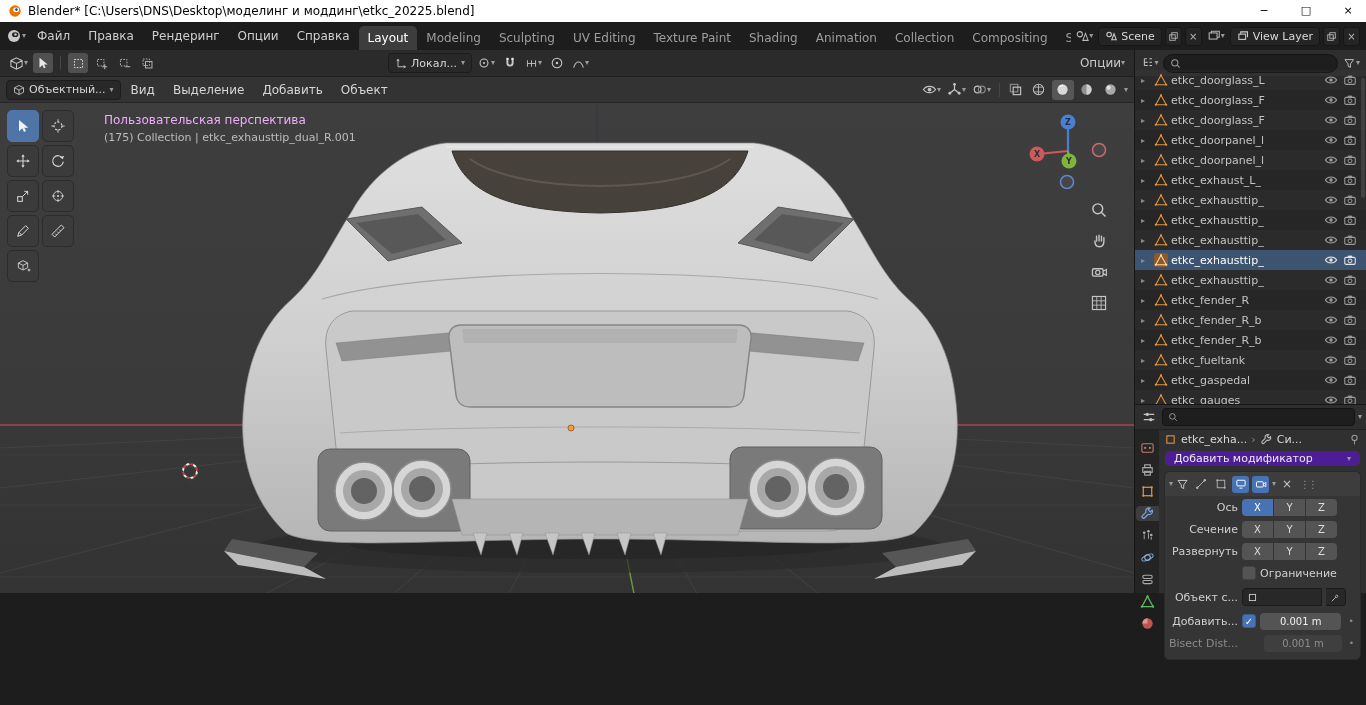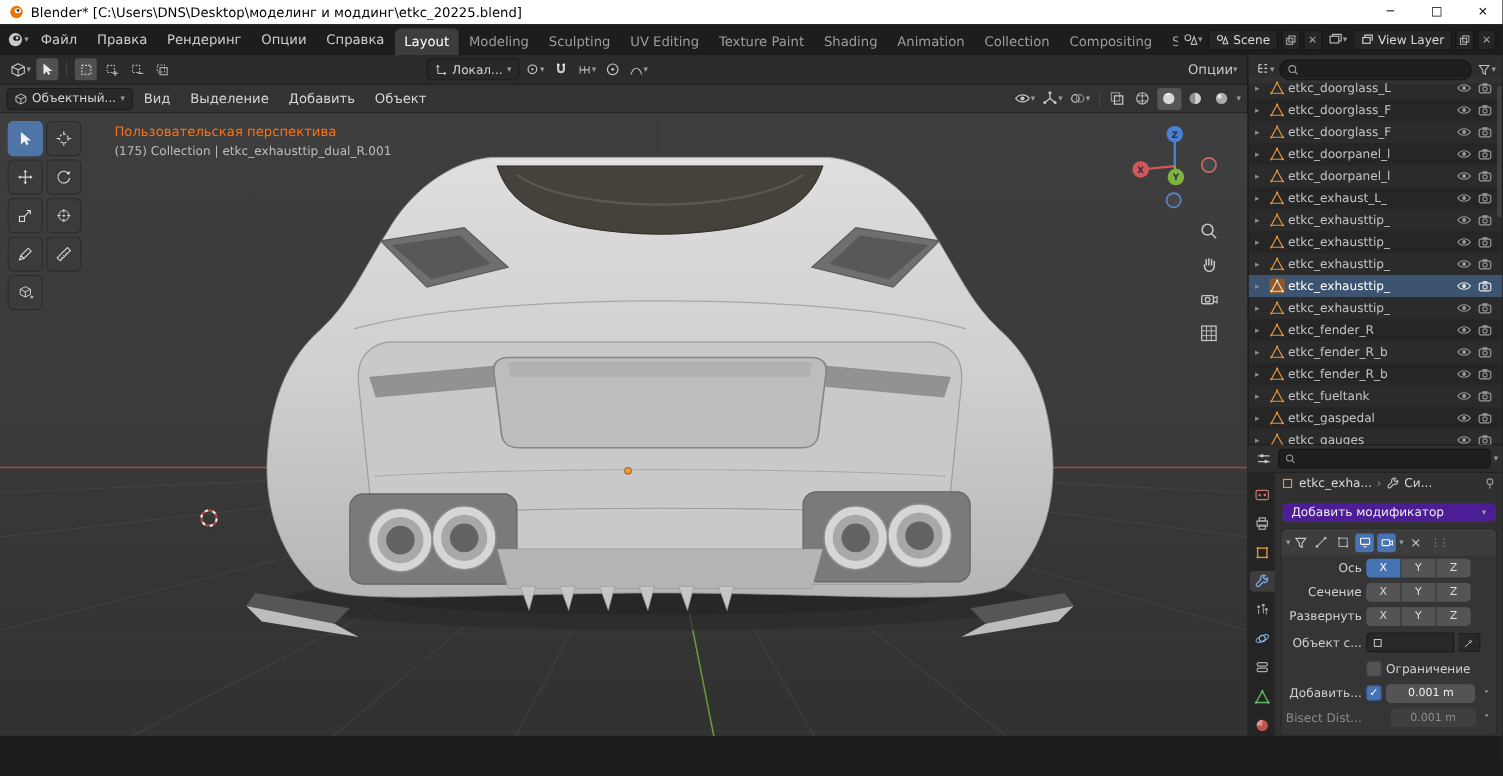--- a/index.html
+++ b/index.html
@@ -1,19 +1,19 @@
 <!DOCTYPE html>
 <html><head>
 <meta charset="utf-8">
 <style>
   html,body{margin:0;padding:0;background:#1d1d1d}
   body{width:1366px;height:705px;overflow:hidden;font-family:"DejaVu Sans","Liberation Sans",sans-serif;font-size:12px;color:#d0d0d0}
   *{box-sizing:border-box}
   button{font-family:inherit}
-  .app{width:1366px;height:669px;display:flex;flex-direction:column}
+  .app{width:1366px;height:593px;display:flex;flex-direction:column}
 
   
   .titlebar{height:22px;background:#ffffff;color:#000;display:flex;align-items:center;padding-left:8px;gap:6px;flex:0 0 22px}
   .titlebar .ttext{font-size:12px;white-space:nowrap;overflow:hidden}
   .titlebar .spacer{flex:1}
   .win-btn{width:36px;height:22px;border:none;background:transparent;color:#000;font-size:11px;line-height:22px;padding:0;cursor:default}
 
   
   .topbar{height:28px;background:#1d1d1d;display:flex;align-items:stretch;padding:0 4px;flex:0 0 28px}
   .tb-left{display:flex;align-items:center}
@@ -43,21 +43,21 @@
   .shade-btn.on{background:#565656}
 
   .viewport{flex:1;position:relative;background:#3a3a3a;overflow:hidden}
   .scene{position:absolute;inset:0}
 
   
   .vp-toolbar{position:absolute;left:7px;top:7px;display:grid;grid-template-columns:32px 32px;gap:3px}
   .tool{width:32px;height:32px;background:#3b3b3b;border:1px solid #2c2c2c;border-radius:5px;display:flex;align-items:center;justify-content:center;padding:0}
   .tool.active{background:#4f74a8;border-color:#55master;border-color:#4f74a8}
   .vp-text{position:absolute;left:104px;top:10px;pointer-events:none}
-  .vp-text .l1{font-size:12px;color:#f97316}
+  .vp-text .l1{font-size:12px;color:#f0abfc}
   .vp-text .l2{font-size:11px;color:#bcbcbc;margin-top:4px}
 
   .gizmo{position:absolute;right:26px;top:8px}
   .gz-label{font-size:8px;font-weight:bold;fill:#26303f}
   .navcol{position:absolute;right:24px;top:96px;display:flex;flex-direction:column;gap:9px;align-items:center}
   .navbtn{width:22px;height:22px;display:flex;align-items:center;justify-content:center;background:transparent;border:none;padding:0}
 
   
   .right{width:232px;background:#262626;border-left:1px solid #161616;display:flex;flex-direction:column;flex:0 0 232px}
   .outliner{height:355px;display:flex;flex-direction:column;border-bottom:1px solid #161616;flex:0 0 355px}
@@ -1137,39 +1137,39 @@
                 </span>
               </div>
               <div class="mrow">
                 <span class="mlabel">Развернуть</span>
                 <span class="xyz">
                   <button>X</button>
                   <button>Y</button>
                   <button>Z</button>
                 </span>
               </div>
+              <div class="mrow">
+                <span class="mlabel"></span>
+                <span class="cb"></span>
+                <span style="color:#cfcfcf">Ограничение</span>
+              </div>
               <div class="mrow" style="height:26px">
                 <span class="mlabel">Объект с...</span>
                 <span class="objfield">
                   <svg width="11" height="11" viewBox="0 0 16 16">
                       <rect x="3.5" y="3.5" width="9" height="9" fill="none" stroke="#cfcfcf" stroke-width="1.3"></rect>
                     </svg>
                 </span>
                 <span class="dropbtn">
                   <svg width="11" height="11" viewBox="0 0 16 16">
                       <path d="M2.5 13.5 L8.5 7.5 M9.5 4.5 a2.2 2.2 0 0 1 2 2 L9.8 8.2 L7.8 6.2 Z" fill="none" stroke="#c4c4c4" stroke-width="1.3"></path>
                     </svg>
                 </span>
               </div>
               <div class="mrow">
-                <span class="mlabel"></span>
-                <span class="cb"></span>
-                <span style="color:#cfcfcf">Ограничение</span>
-              </div>
-              <div class="mrow">
                 <span class="mlabel">Добавить...</span>
                 <span class="cb checked">✓</span>
                 <span class="vfield">0.001 m</span>
                 <span class="decor">•</span>
               </div>
               <div class="mrow">
                 <span class="mlabel dis">Bisect Dist...</span>
                 <span style="width:18px;flex:0 0 18px"></span>
                 <span class="vfield dis">0.001 m</span>
                 <span class="decor">•</span>

